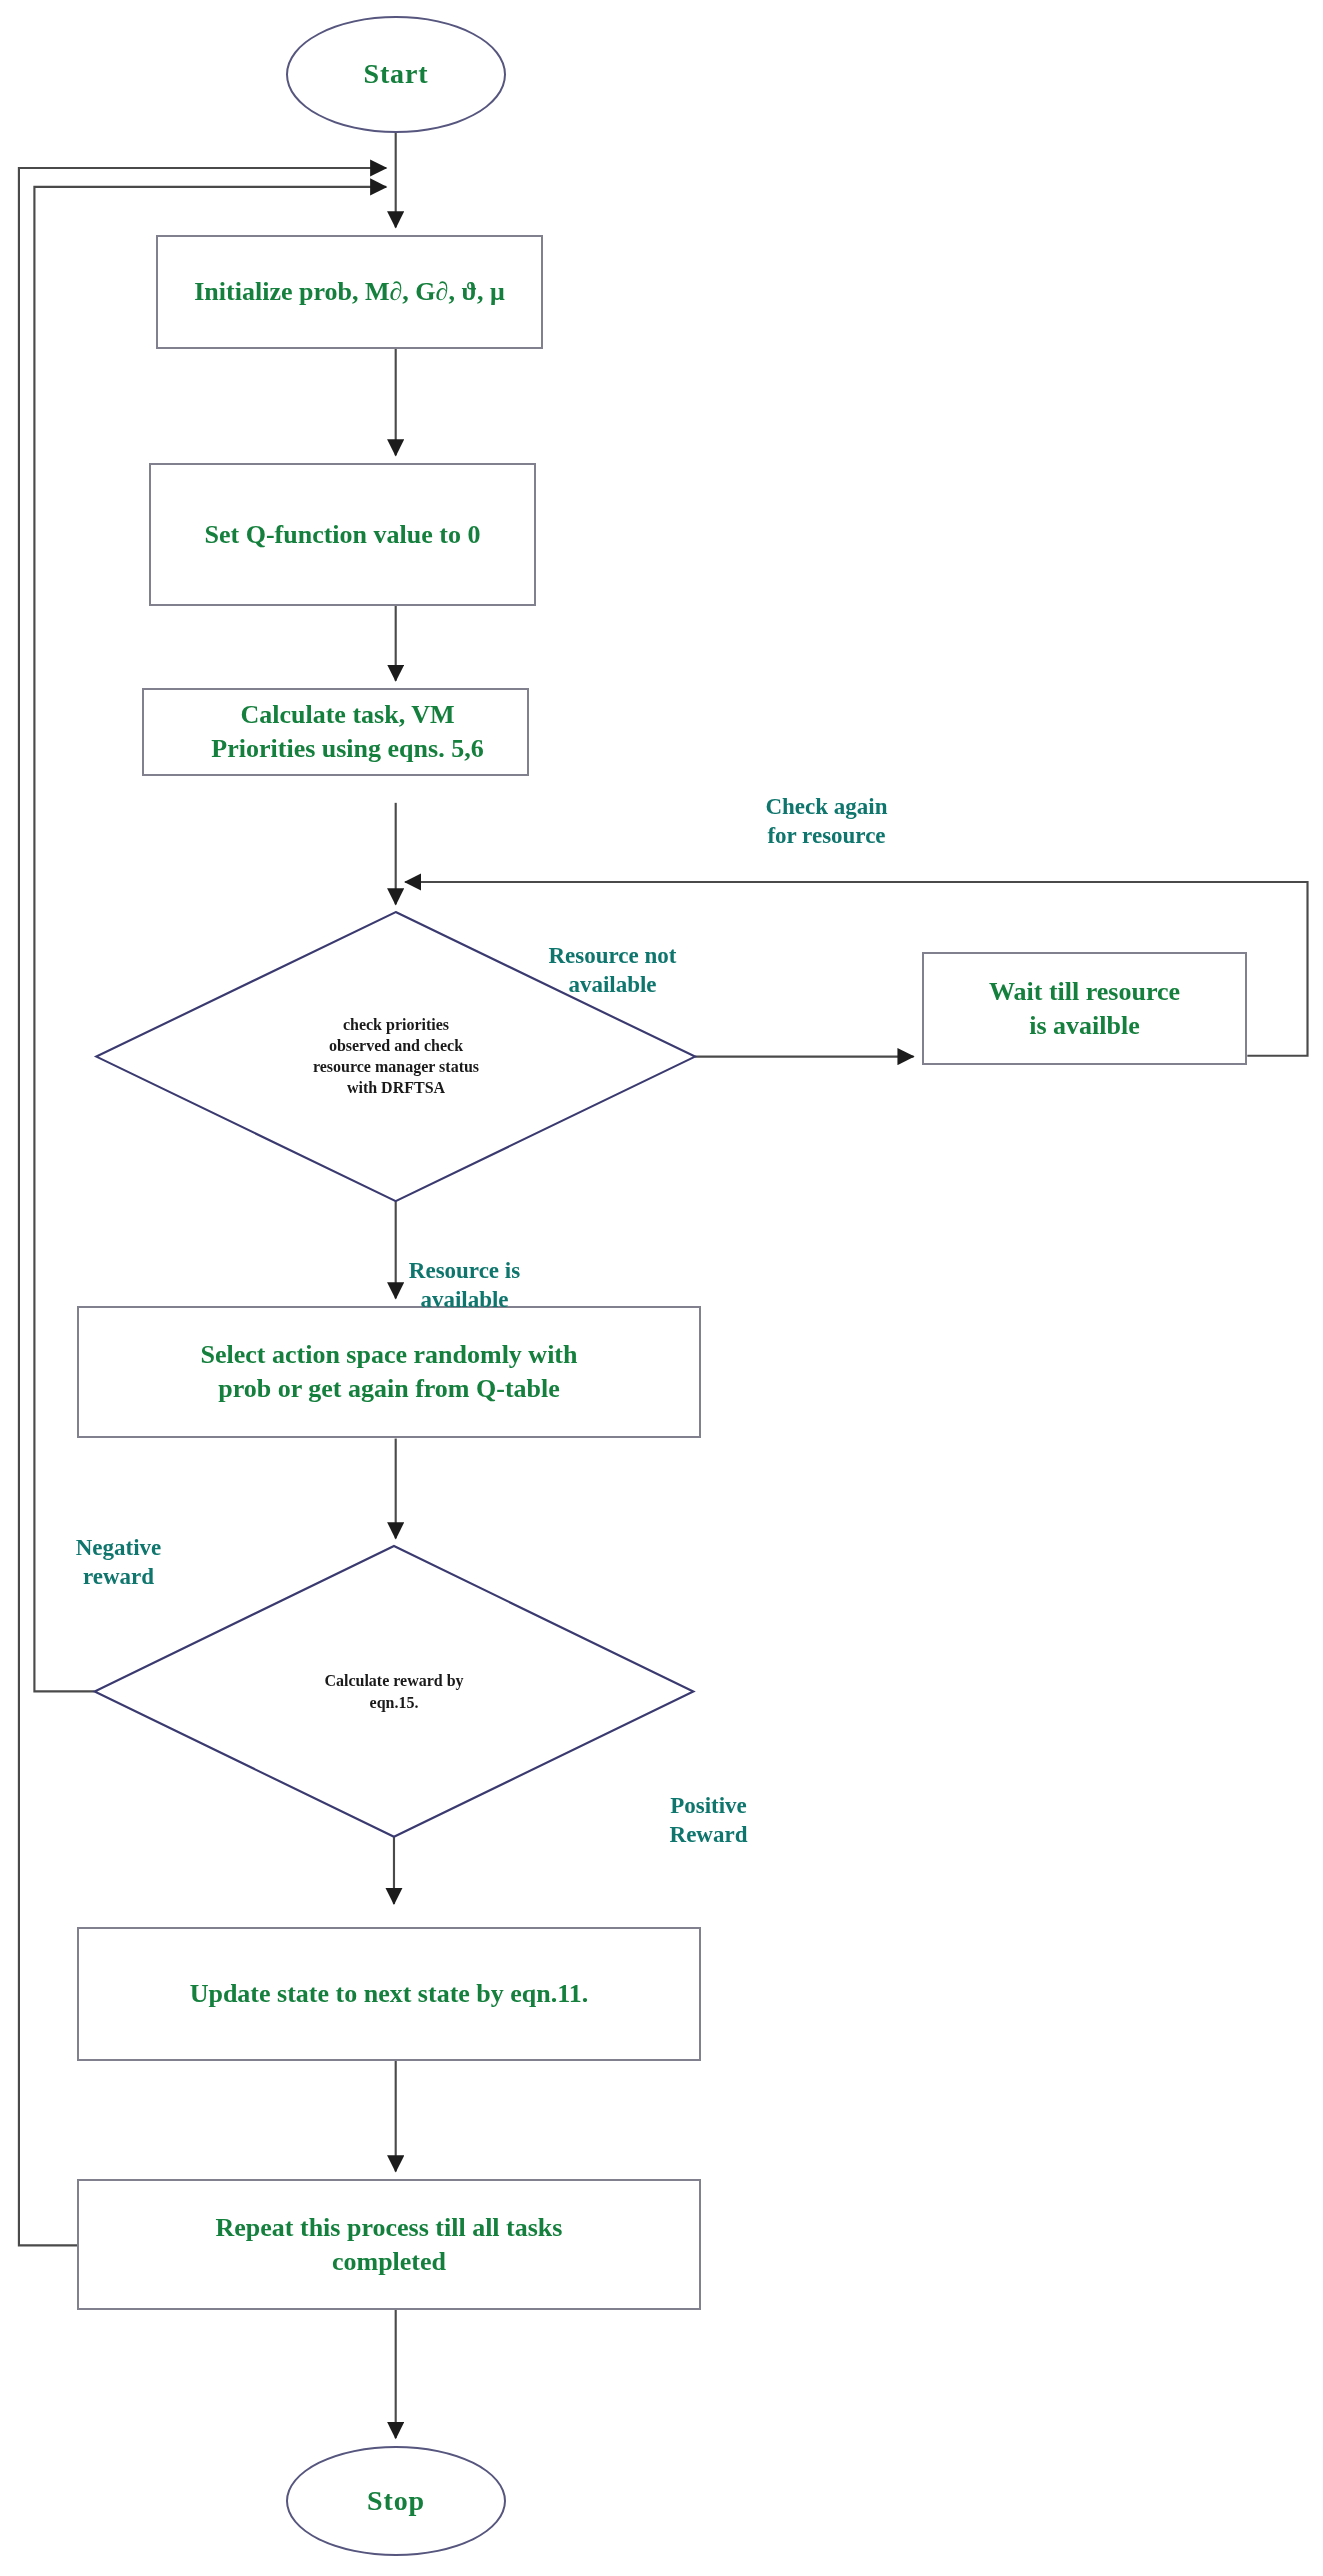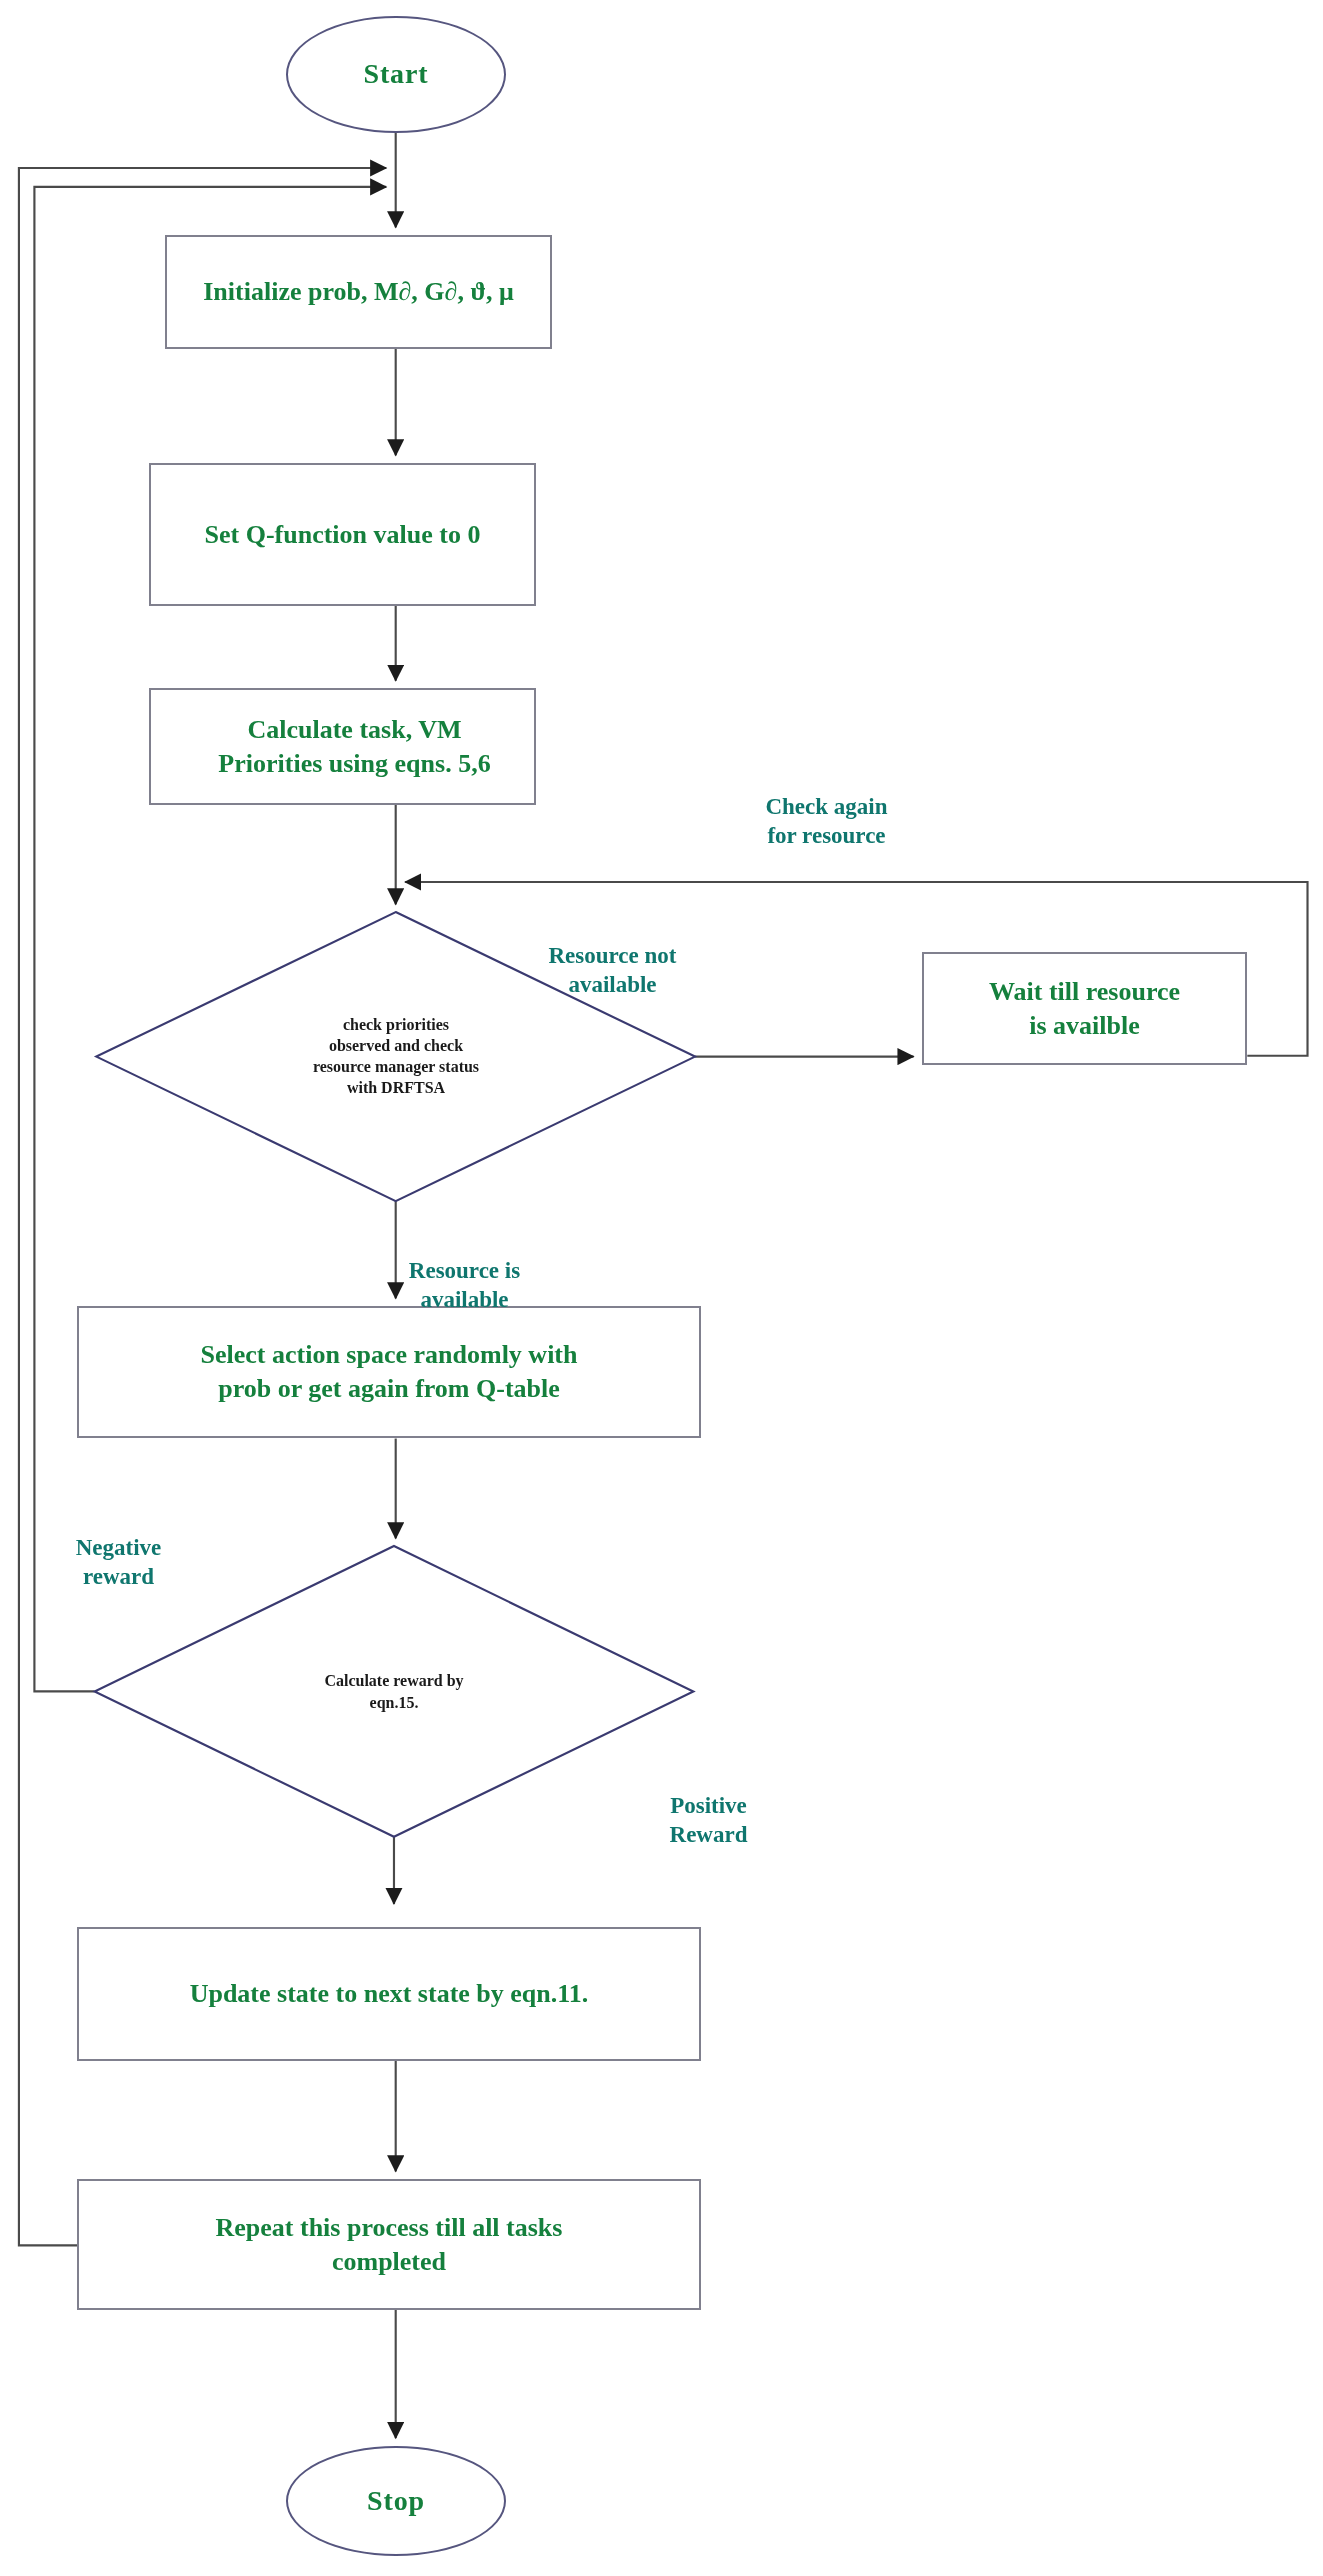--- a/index.html
+++ b/index.html
@@ -85,25 +85,25 @@
 
       <path d="M90,2610 L22,2610 L22,195 L449,195" marker-end="url(#arr)"></path>
     </g>
 
     <polygon points="460,1060 808,1228 460,1396 112,1228" fill="#ffffff" stroke="#3a3a70" stroke-width="2.5"></polygon>
     <polygon points="458,1797 806,1966 458,2135 110,1966" fill="#ffffff" stroke="#3a3a70" stroke-width="2.5"></polygon>
   </svg>
 
   <div class="node terminator" style="left:286px;top:15.5px;width:220px;height:117px;">Start</div>
 
-  <div class="node process" style="left:165px;top:235px;width:387px;height:114px;">Initialize prob, M∂, G∂, ϑ, μ</div>
+  <div class="node process" style="left:156px;top:235px;width:387px;height:114px;">Initialize prob, M∂, G∂, ϑ, μ</div>
 
   <div class="node process" style="left:149px;top:463px;width:387px;height:143px;">Set Q-function value to 0</div>
 
-  <div class="node process" style="left:149px;top:688px;width:387px;height:117px;padding-left:24px;">Calculate task, VM
+  <div class="node process" style="left:142px;top:688px;width:387px;height:88px;padding-left:24px;">Calculate task, VM
 Priorities using eqns. 5,6</div>
 
   <div class="decision-text" style="left:181px;top:946px;width:430px;height:220px;">check priorities
 observed and check
 resource manager status
 with DRFTSA</div>
 
   <div class="node process" style="left:922px;top:952px;width:325px;height:113px;">Wait till resource
 is availble</div>
 

